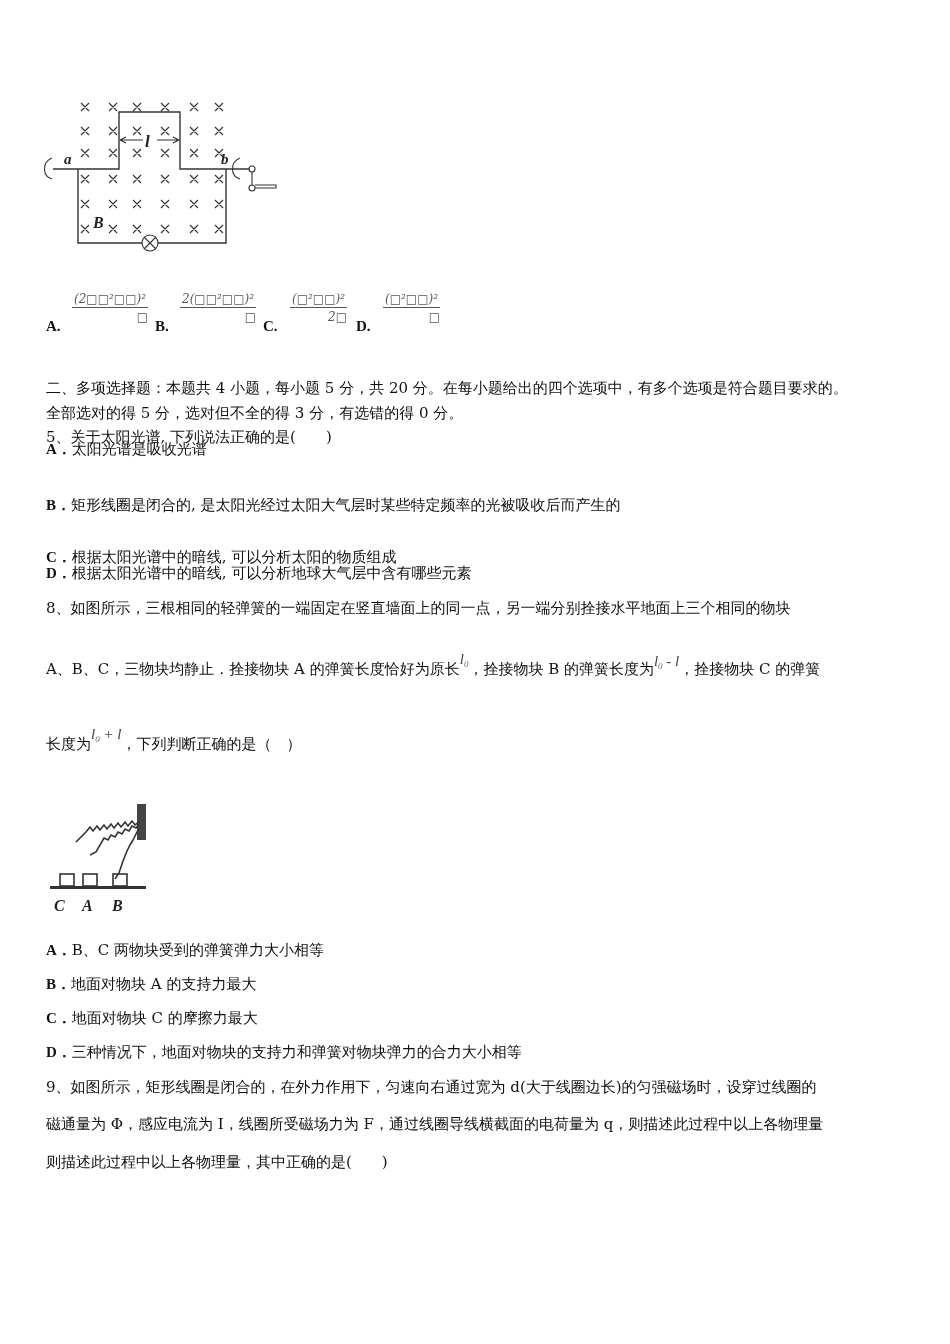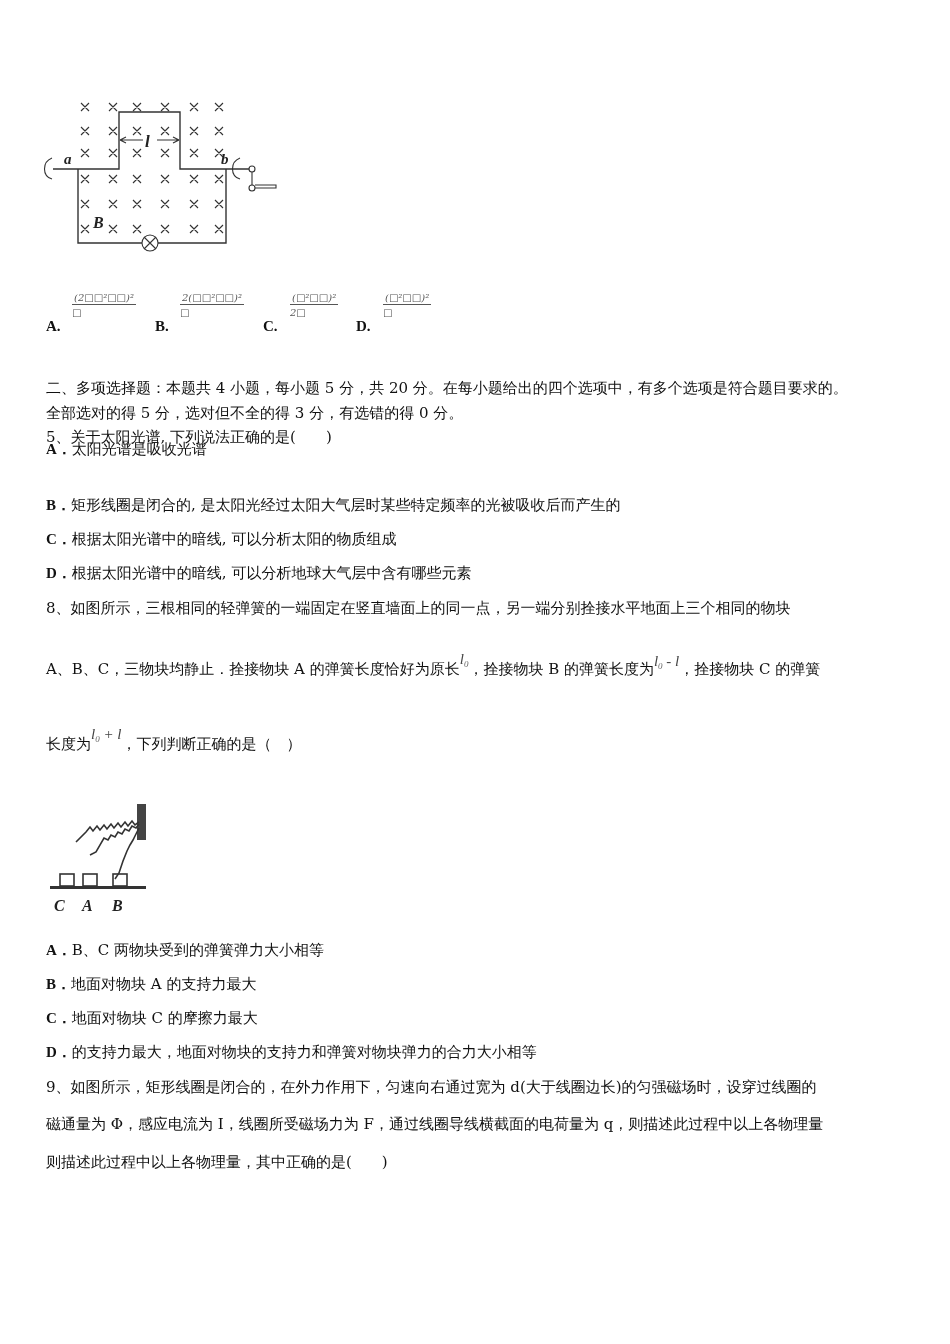--- a/index.html
+++ b/index.html
@@ -1,21 +1,21 @@
 <!DOCTYPE html>
 <html><head>
 <meta charset="utf-8">
 <style>
   html, body { margin:0; padding:0; background:#ffffff; }
   body { width:950px; height:1344px; position:relative; overflow:hidden;
          font-family:"DejaVu Serif","Liberation Serif",serif; color:#111; }
   .abs { position:absolute; }
   .line { position:absolute; left:46px; font-size:15px; line-height:20px; white-space:nowrap; }
   .optlbl { font-weight:bold; font-family:"Liberation Serif","DejaVu Serif",serif; }
-  .frac { position:absolute; text-align:left; font-size:10px; color:#555; font-style:italic; }
+  .frac { position:absolute; text-align:right; font-size:12px; color:#555; font-style:italic; }
   .frac .num { display:block; border-bottom:1px solid #555; padding:0 2px 1px 2px; }
   .frac .den { display:block; padding-top:2px; }
   .choice-letter { position:absolute; font-weight:bold; font-size:15px; font-family:"Liberation Serif",serif; }
   .mathvar { font-family:"Liberation Serif",serif; font-style:italic; color:#444; }
   .sub0 { font-size:9px; vertical-align:-3px; color:#666; }
 </style>
 </head>
 <body>
 
 <div class="abs" style="left:40px;top:92px;width:250px;height:170px;">
@@ -79,21 +79,21 @@
     <span class="den">□</span>
   </span>
 </div>
 
 <div class="line" style="top:378px;">二、多项选择题：本题共 4 小题，每小题 5 分，共 20 分。在每小题给出的四个选项中，有多个选项是符合题目要求的。</div>
 <div class="line" style="top:403px;">全部选对的得 5 分，选对但不全的得 3 分，有选错的得 0 分。</div>
 
 <div class="line" style="top:427px;">5、关于太阳光谱, 下列说法正确的是(　　)</div>
 <div class="line" style="top:439px;"><span class="optlbl">A．</span><span>太阳光谱是吸收光谱</span></div>
 <div class="line" style="top:495px;"><span class="optlbl">B．</span><span>矩形线圈是闭合的, 是太阳光经过太阳大气层时某些特定频率的光被吸收后而产生的</span></div>
-<div class="line" style="top:529px;"><span class="optlbl">C．</span><span>根据太阳光谱中的暗线, 可以分析太阳的物质组成</span></div>
+<div class="line" style="top:547px;"><span class="optlbl">C．</span><span>根据太阳光谱中的暗线, 可以分析太阳的物质组成</span></div>
 <div class="line" style="top:563px;"><span class="optlbl">D．</span><span>根据太阳光谱中的暗线, 可以分析地球大气层中含有哪些元素</span></div>
 
 <div class="line" style="top:598px;">8、如图所示，三根相同的轻弹簧的一端固定在竖直墙面上的同一点，另一端分别拴接水平地面上三个相同的物块</div>
 <div class="line" style="top:659px;">
   <span>A、B、C，三物块均静止．拴接物块 A 的弹簧长度恰好为原长</span><span class="mathvar" style="position:relative;top:-10px;"><span>l</span><span class="sub0">0</span></span><span>，拴接物块 B 的弹簧长度为</span><span class="mathvar" style="position:relative;top:-8px;"><span>l</span><span class="sub0">0</span> <span>- l</span></span><span>，拴接物块 C 的弹簧</span>
 </div>
 <div class="line" style="top:734px;">
   <span>长度为</span><span class="mathvar" style="position:relative;top:-10px;"><span>l</span><span class="sub0">0</span> <span>+ l</span></span><span>，下列判断正确的是（　）</span>
 </div>
 
@@ -111,17 +111,17 @@
     <rect x="4" y="88" width="96" height="3" fill="#333"></rect>
     <text x="8" y="113" font-family="Liberation Serif,serif" font-style="italic" font-weight="bold" font-size="16" fill="#222">C</text>
     <text x="36" y="113" font-family="Liberation Serif,serif" font-style="italic" font-weight="bold" font-size="16" fill="#222">A</text>
     <text x="66" y="113" font-family="Liberation Serif,serif" font-style="italic" font-weight="bold" font-size="16" fill="#222">B</text>
   </svg>
 </div>
 
 <div class="line" style="top:940px;"><span class="optlbl">A．</span><span>B、C 两物块受到的弹簧弹力大小相等</span></div>
 <div class="line" style="top:974px;"><span class="optlbl">B．</span><span>地面对物块 A 的支持力最大</span></div>
 <div class="line" style="top:1008px;"><span class="optlbl">C．</span><span>地面对物块 C 的摩擦力最大</span></div>
-<div class="line" style="top:1042px;"><span class="optlbl">D．</span><span>的支持力最大，地面对物块的支持力和弹簧对物块弹力的合力大小相等</span></div>
+<div class="line" style="top:1042px;"><span class="optlbl">D．</span><span>三种情况下，地面对物块的支持力和弹簧对物块弹力的合力大小相等</span></div>
 
 <div class="line" style="top:1077px;">9、如图所示，矩形线圈是闭合的，在外力作用下，匀速向右通过宽为 d(大于线圈边长)的匀强磁场时，设穿过线圈的</div>
 <div class="line" style="top:1114px;">磁通量为 Φ，感应电流为 I，线圈所受磁场力为 F，通过线圈导线横截面的电荷量为 q，则描述此过程中以上各物理量</div>
 <div class="line" style="top:1152px;">则描述此过程中以上各物理量，其中正确的是(　　)</div>
 
 </body></html>

